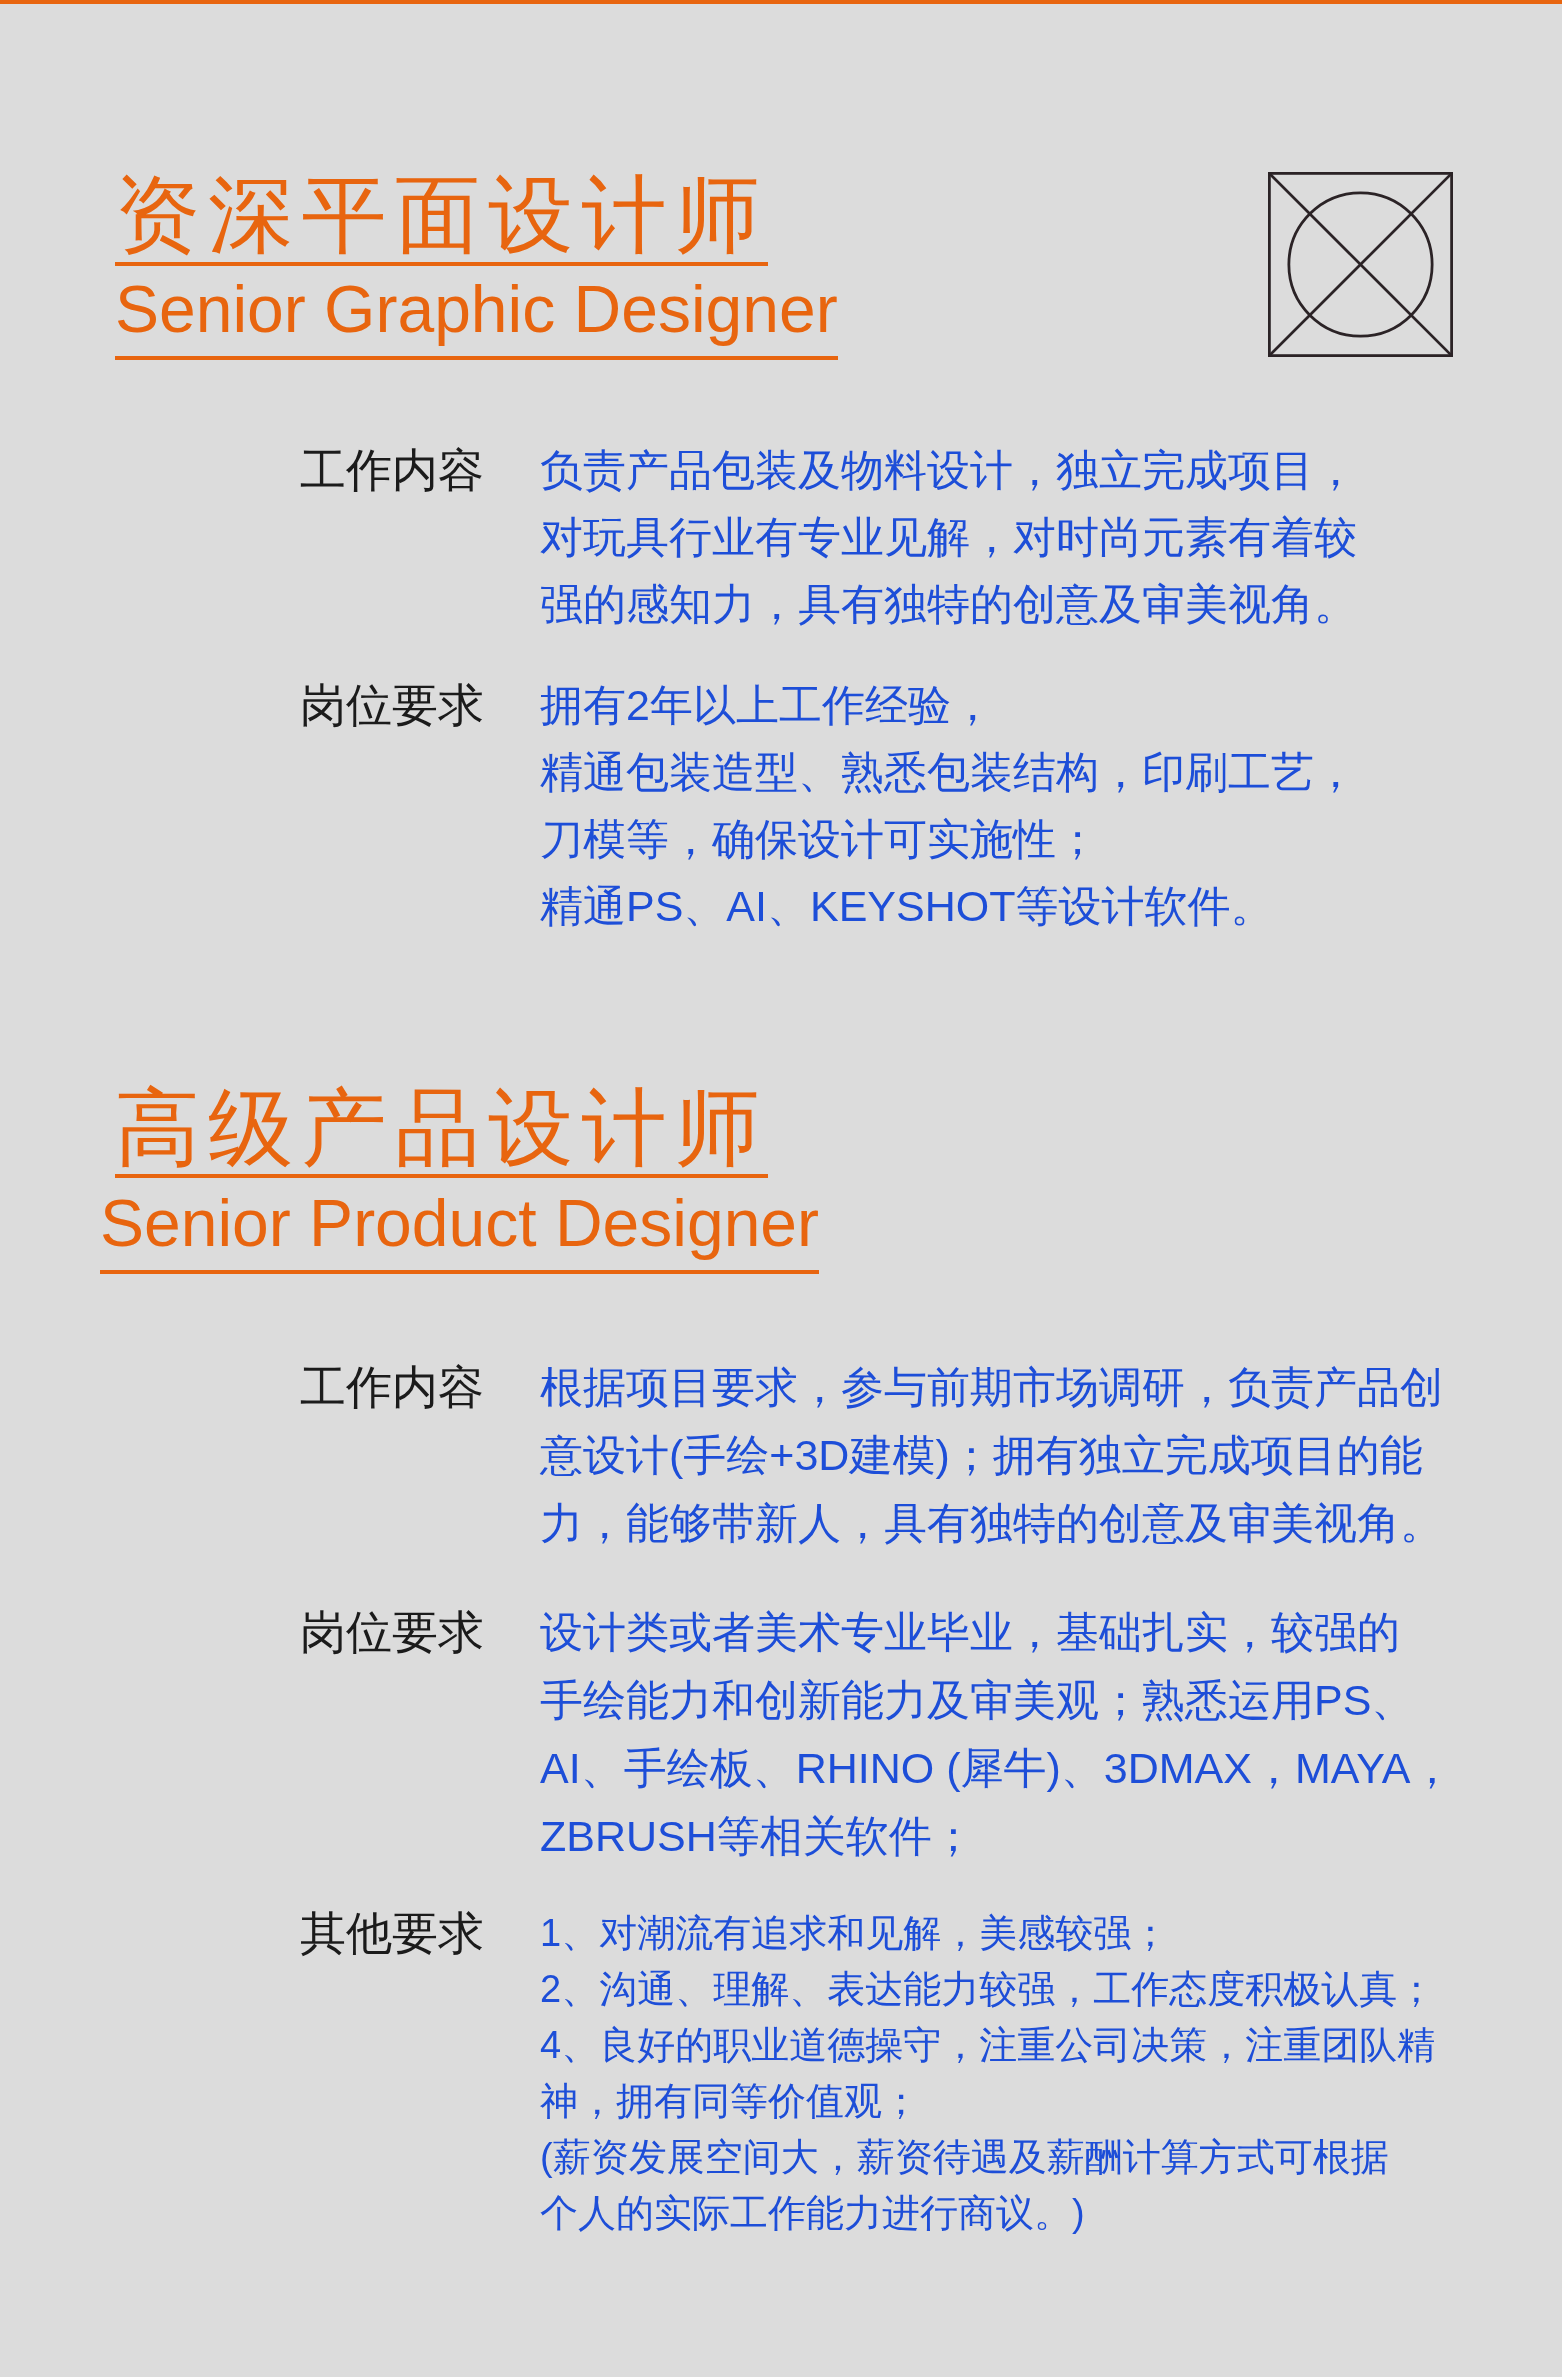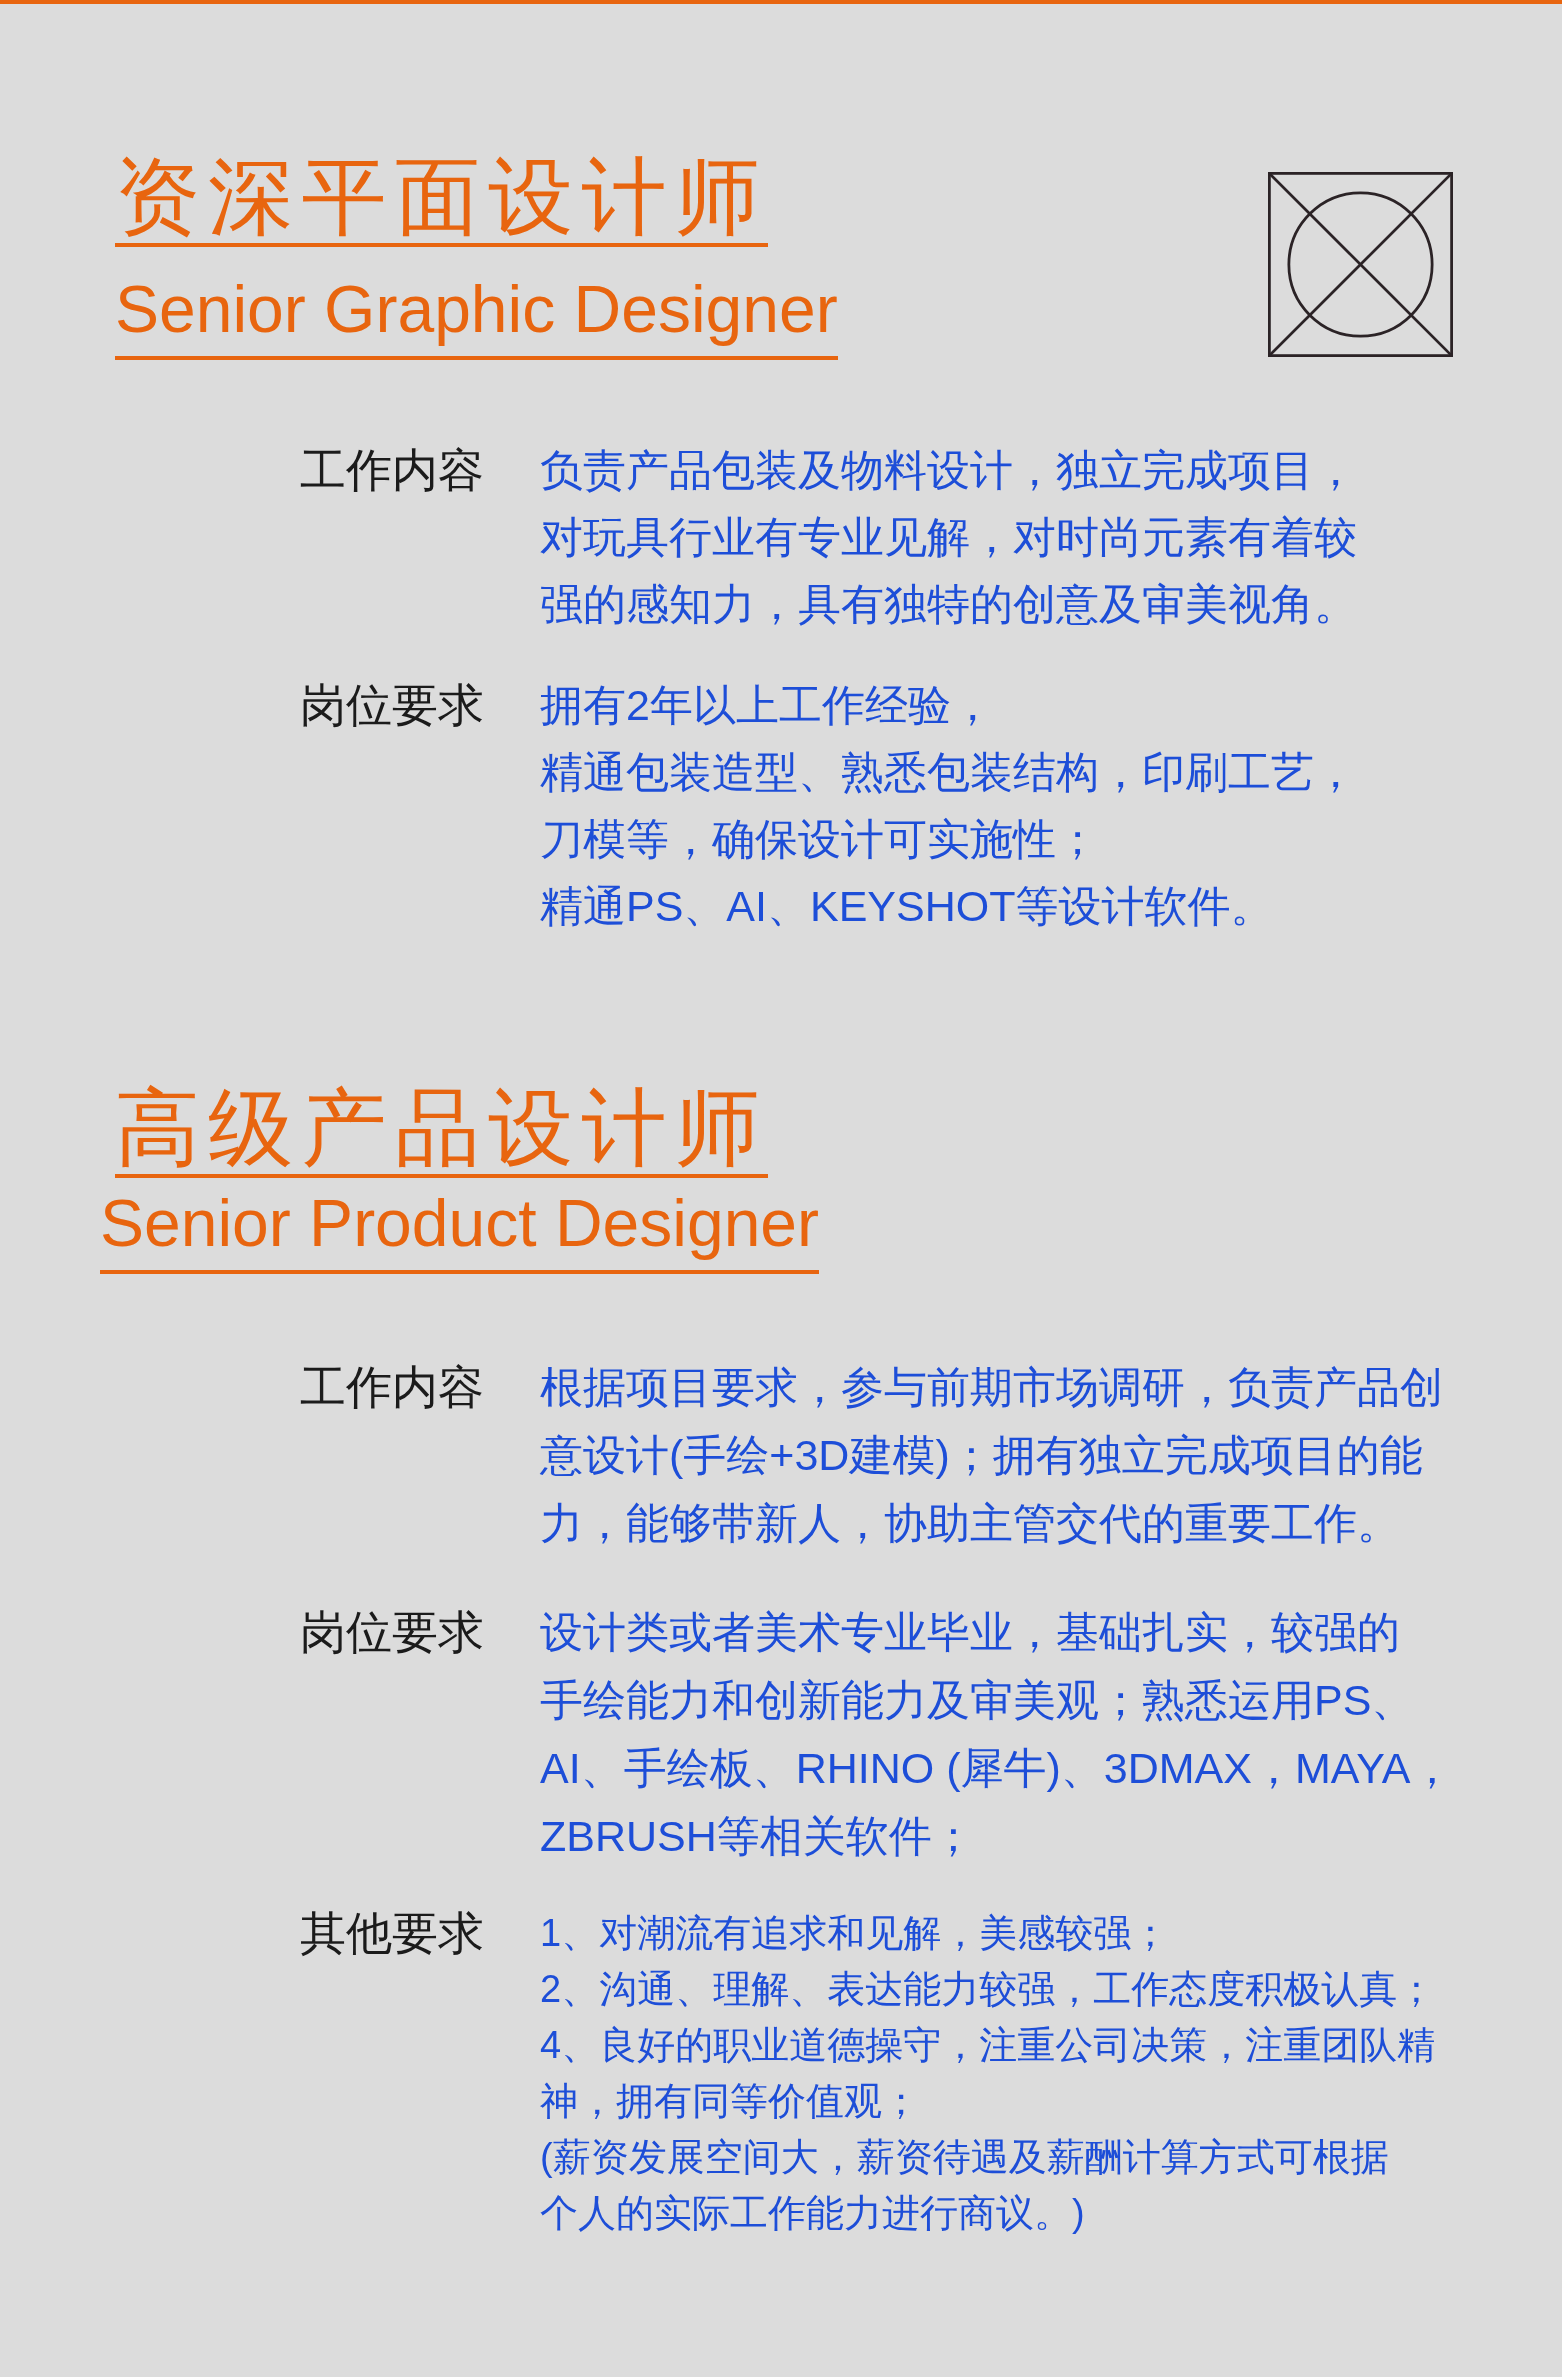--- a/index.html
+++ b/index.html
@@ -39,21 +39,21 @@
     display: inline-block;
     color: #e8650f;
     font-size: 66px;
     font-weight: 300;
     line-height: 1;
     letter-spacing: 0px;
     padding-bottom: 14px;
     border-bottom: 4.9px solid #e8650f;
     white-space: nowrap;
   }
-  #job1-title-zh { left: 115px; top: 154px; }
+  #job1-title-zh { left: 115px; top: 173px; font-family: Liberation Serif, serif; }
   #job1-title-en { left: 115px; top: 276px; }
   #job2-title-zh { left: 115px; top: 1085px; text-align: center; }
   #job2-title-en { left: 100px; top: 1190px; }
 
   .mark {
     position: absolute;
     left: 1268px;
     top: 172px;
     width: 185px;
     height: 185px;
@@ -129,21 +129,21 @@
 </div>
 
 <div class="title-zh" id="job2-title-zh">高级产品设计师</div>
 <div class="title-en" id="job2-title-en">Senior Product Designer</div>
 
 <div class="row row-lh98" id="row-2a">
   <div class="label">工作内容</div>
   <div class="content">
     <div class="line">根据项目要求，参与前期市场调研，负责产品创</div>
     <div class="line">意设计(手绘+3D建模)；拥有独立完成项目的能</div>
-    <div class="line">力，能够带新人，协助主管交代的重要工作。</div>
+    <div class="line">力，能够带新人，具有独特的创意及审美视角。</div>
   </div>
 </div>
 
 <div class="row row-lh98" id="row-2b">
   <div class="label">岗位要求</div>
   <div class="content">
     <div class="line">设计类或者美术专业毕业，基础扎实，较强的</div>
     <div class="line">手绘能力和创新能力及审美观；熟悉运用PS、</div>
     <div class="line">AI、手绘板、RHINO (犀牛)、3DMAX，MAYA，</div>
     <div class="line">ZBRUSH等相关软件；</div>

